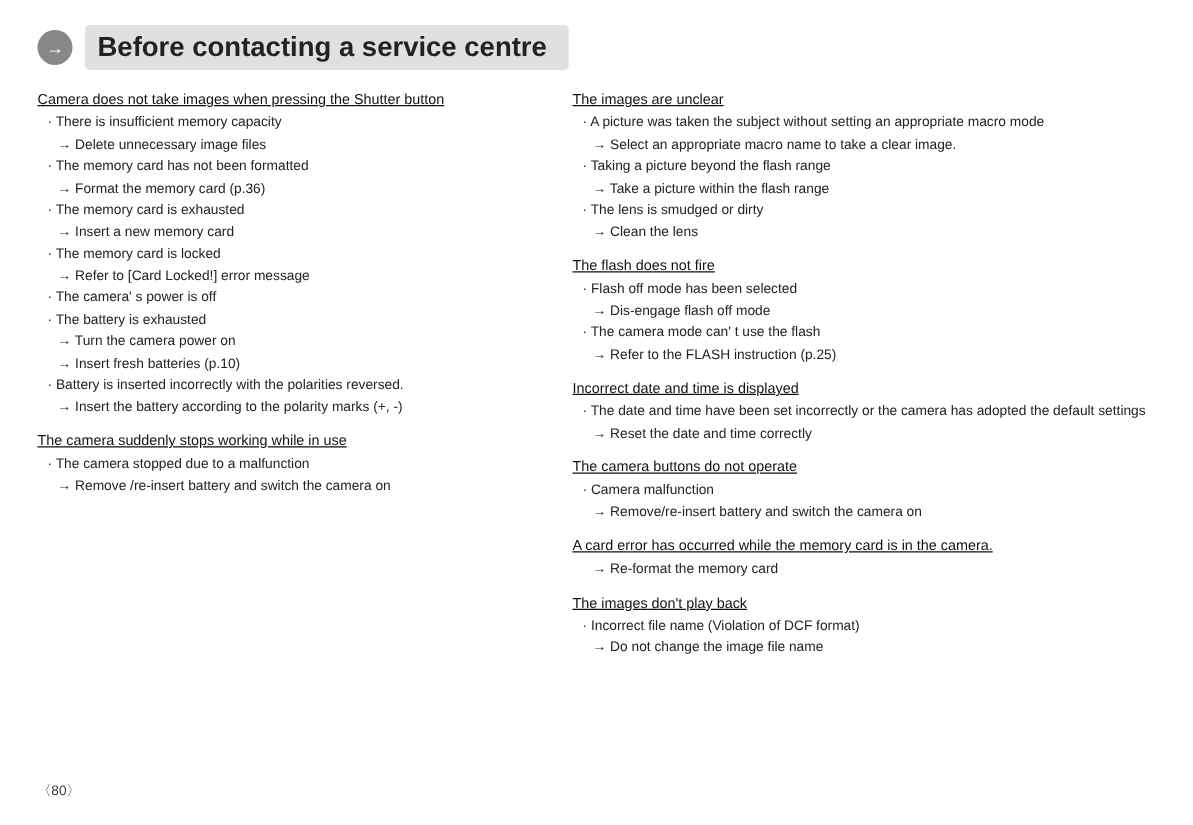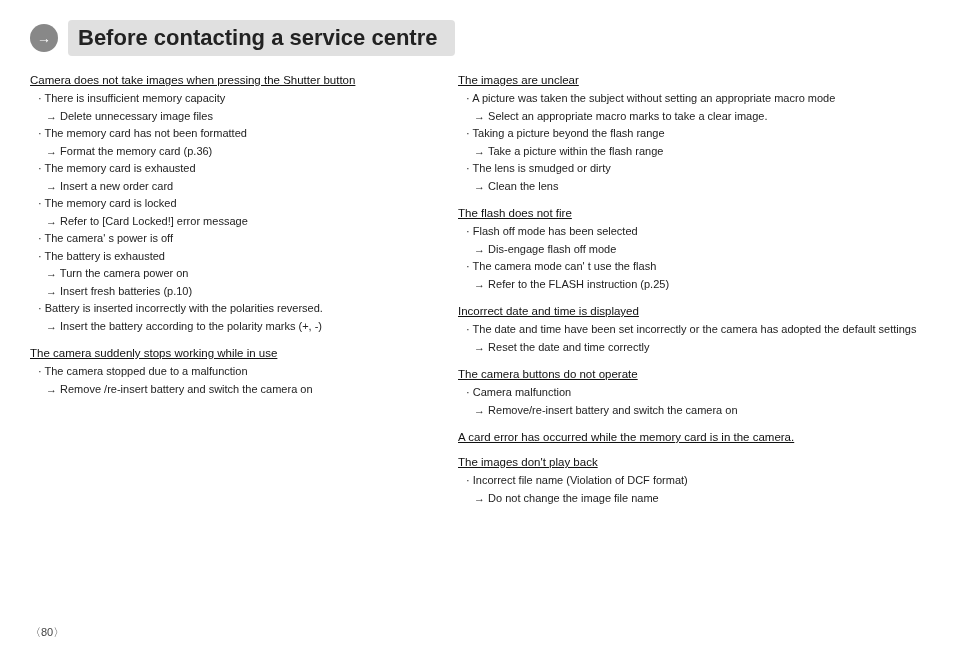--- a/index.html
+++ b/index.html
@@ -107,41 +107,41 @@
 
   <div class="content">
     <div class="left-col" id="left-col">
         <div class="section">
           <div class="section-title">Camera does not take images when pressing the Shutter button</div>
           <div class="item bullet">There is insufficient memory capacity</div>
           <div class="item arrow">Delete unnecessary image files</div>
           <div class="item bullet">The memory card has not been formatted</div>
           <div class="item arrow">Format the memory card (p.36)</div>
           <div class="item bullet">The memory card is exhausted</div>
-          <div class="item arrow">Insert a new order card</div>
+          <div class="item arrow">Insert a new memory card</div>
           <div class="item bullet">The memory card is locked</div>
           <div class="item arrow">Refer to [Card Locked!] error message</div>
           <div class="item bullet">The camera' s power is off</div>
           <div class="item bullet">The battery is exhausted</div>
           <div class="item arrow">Turn the camera power on</div>
           <div class="item arrow">Insert fresh batteries (p.10)</div>
           <div class="item bullet">Battery is inserted incorrectly with the polarities reversed.</div>
           <div class="item arrow">Insert the battery according to the polarity marks (+, -)</div>
         </div>
         <div class="section">
           <div class="section-title">The camera suddenly stops working while in use</div>
           <div class="item bullet">The camera stopped due to a malfunction</div>
           <div class="item arrow">Remove /re-insert battery and switch the camera on</div>
         </div>
       </div>
     <div class="right-col" id="right-col">
         <div class="section">
           <div class="section-title">The images are unclear</div>
           <div class="item bullet">A picture was taken the subject without setting an appropriate macro mode</div>
-          <div class="item arrow">Select an appropriate macro marks to take a clear image.</div>
+          <div class="item arrow">Select an appropriate macro name to take a clear image.</div>
           <div class="item bullet">Taking a picture beyond the flash range</div>
           <div class="item arrow">Take a picture within the flash range</div>
           <div class="item bullet">The lens is smudged or dirty</div>
           <div class="item arrow">Clean the lens</div>
         </div>
         <div class="section">
           <div class="section-title">The flash does not fire</div>
           <div class="item bullet">Flash off mode has been selected</div>
           <div class="item arrow">Dis-engage flash off mode</div>
           <div class="item bullet">The camera mode can' t use the flash</div>
@@ -152,20 +152,21 @@
           <div class="item bullet">The date and time have been set incorrectly or the camera has adopted the default settings</div>
           <div class="item arrow">Reset the date and time correctly</div>
         </div>
         <div class="section">
           <div class="section-title">The camera buttons do not operate</div>
           <div class="item bullet">Camera malfunction</div>
           <div class="item arrow">Remove/re-insert battery and switch the camera on</div>
         </div>
         <div class="section">
           <div class="section-title">A card error has occurred while the memory card is in the camera.</div>
+          <div class="item arrow">Re-format the memory card</div>
         </div>
         <div class="section">
           <div class="section-title">The images don't play back</div>
           <div class="item bullet">Incorrect file name (Violation of DCF format)</div>
           <div class="item arrow">Do not change the image file name</div>
         </div>
       </div>
   </div>
 
   <div class="footer">

